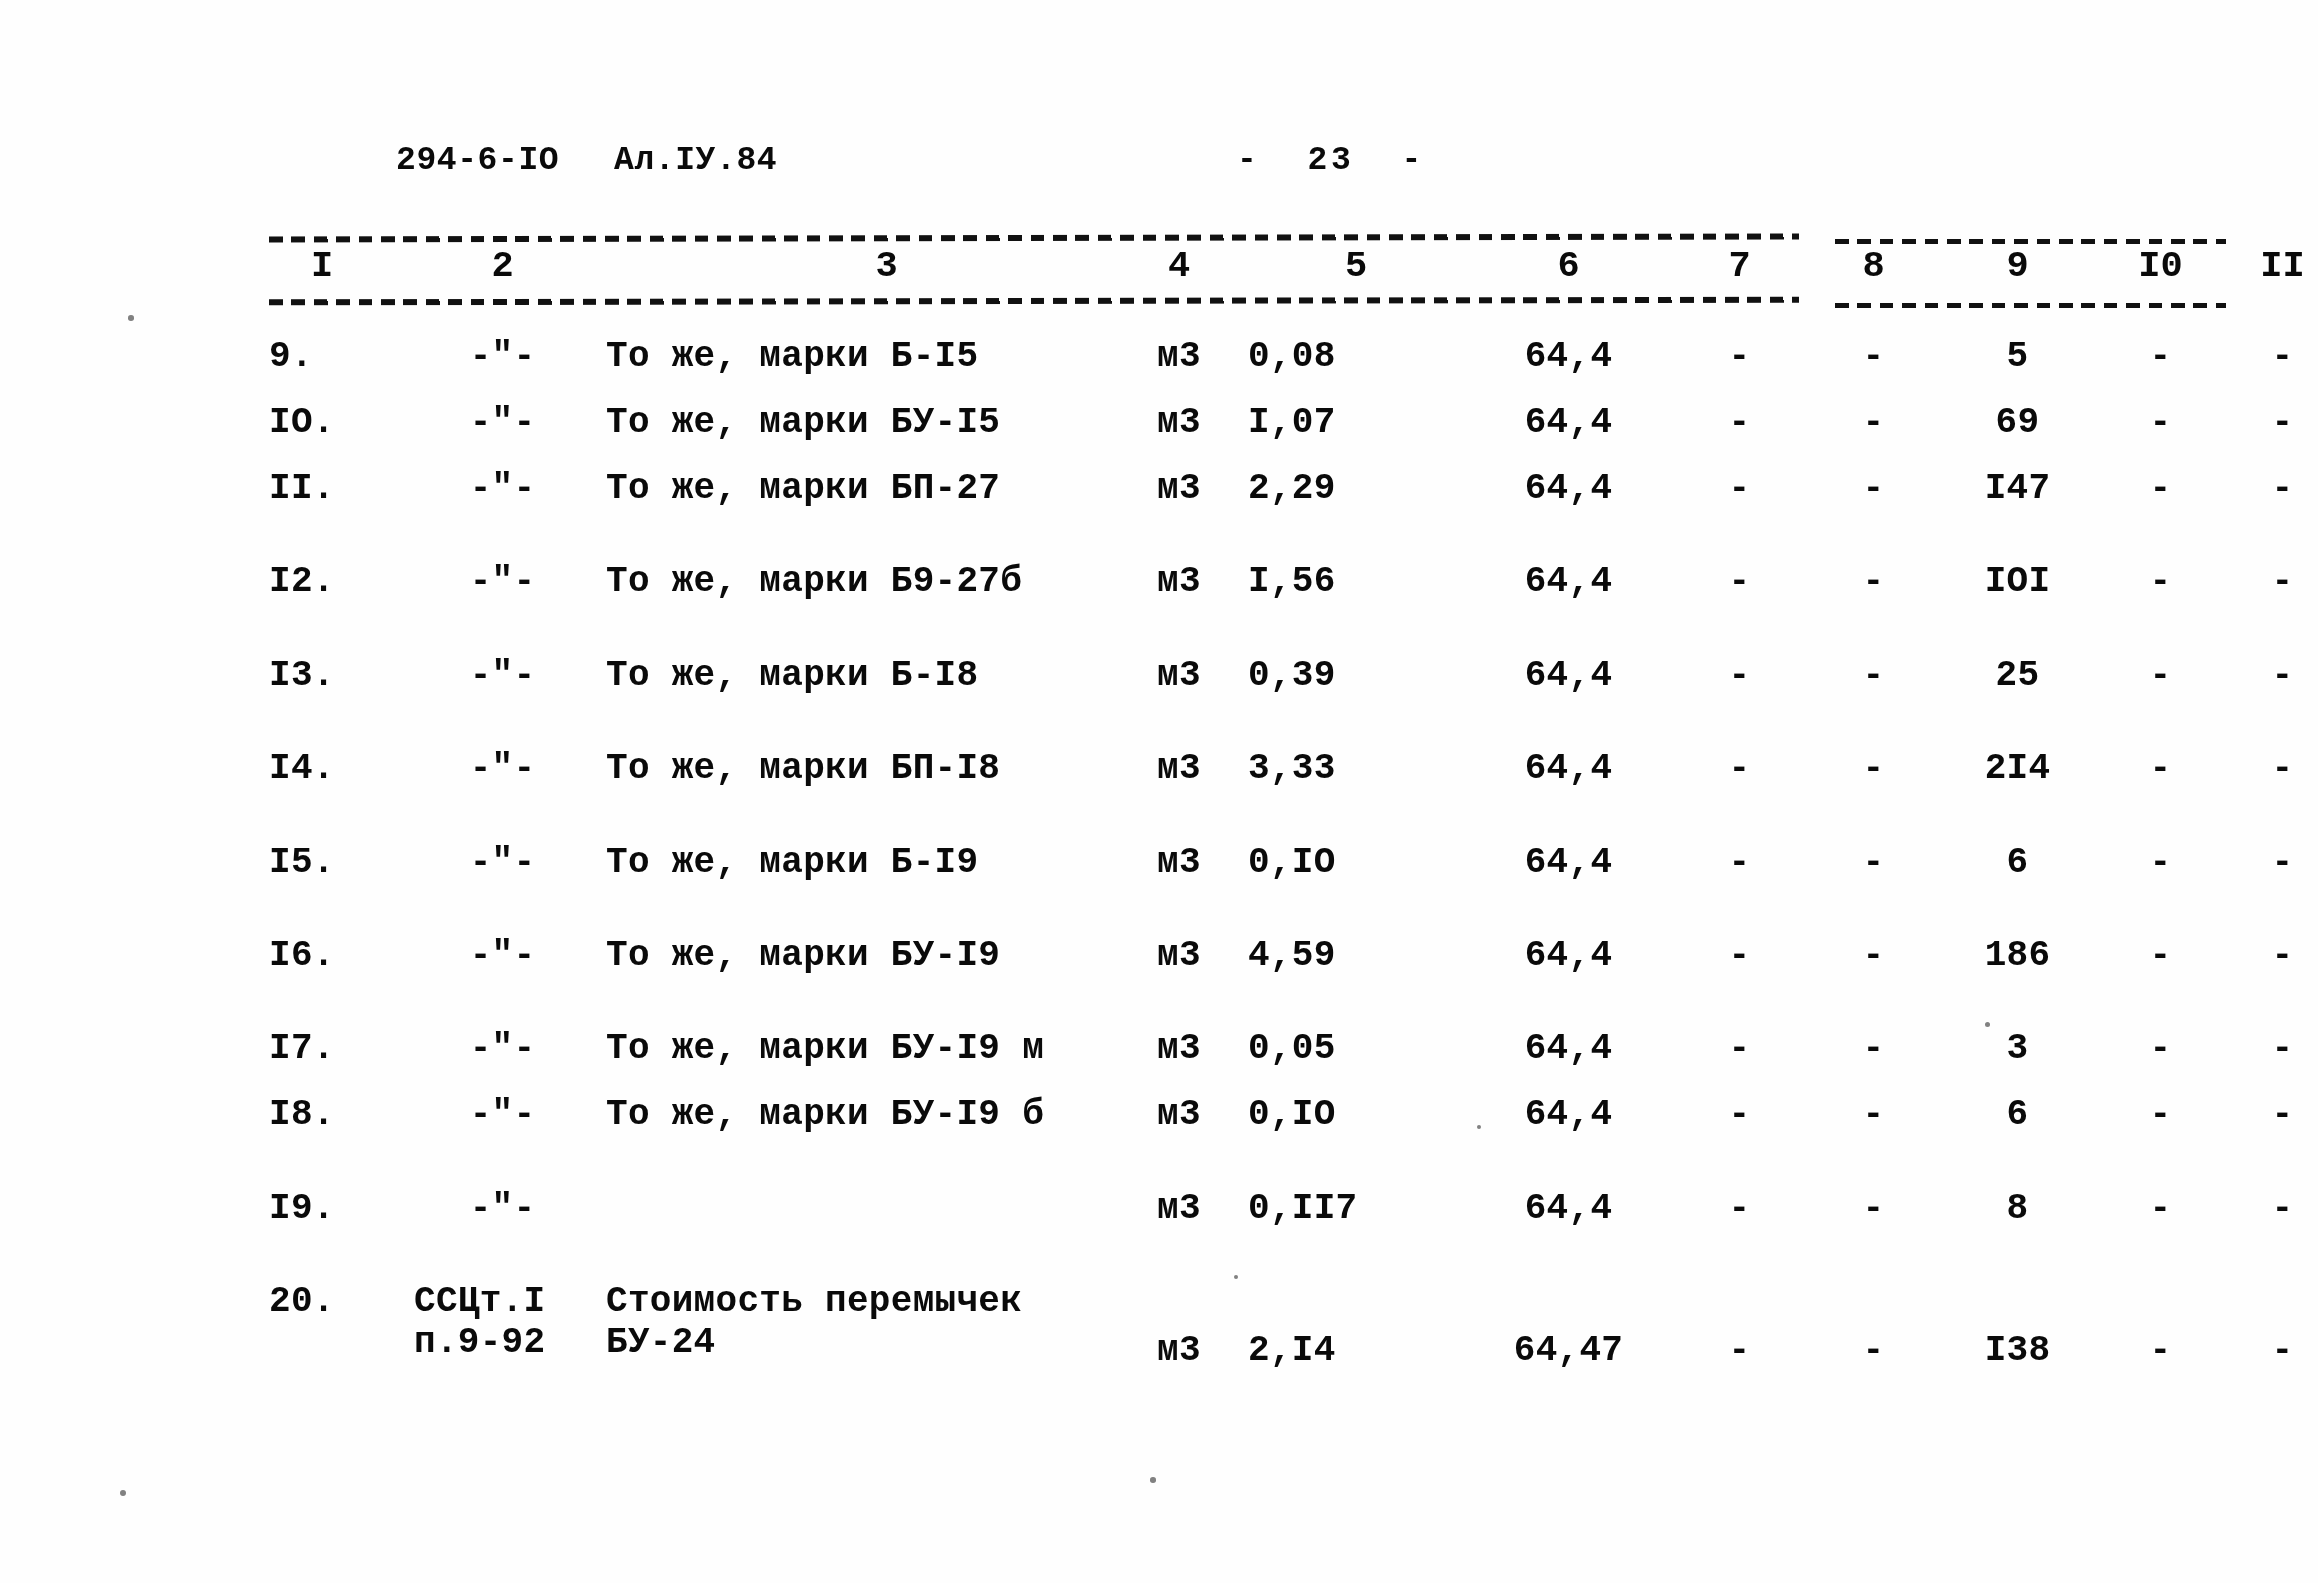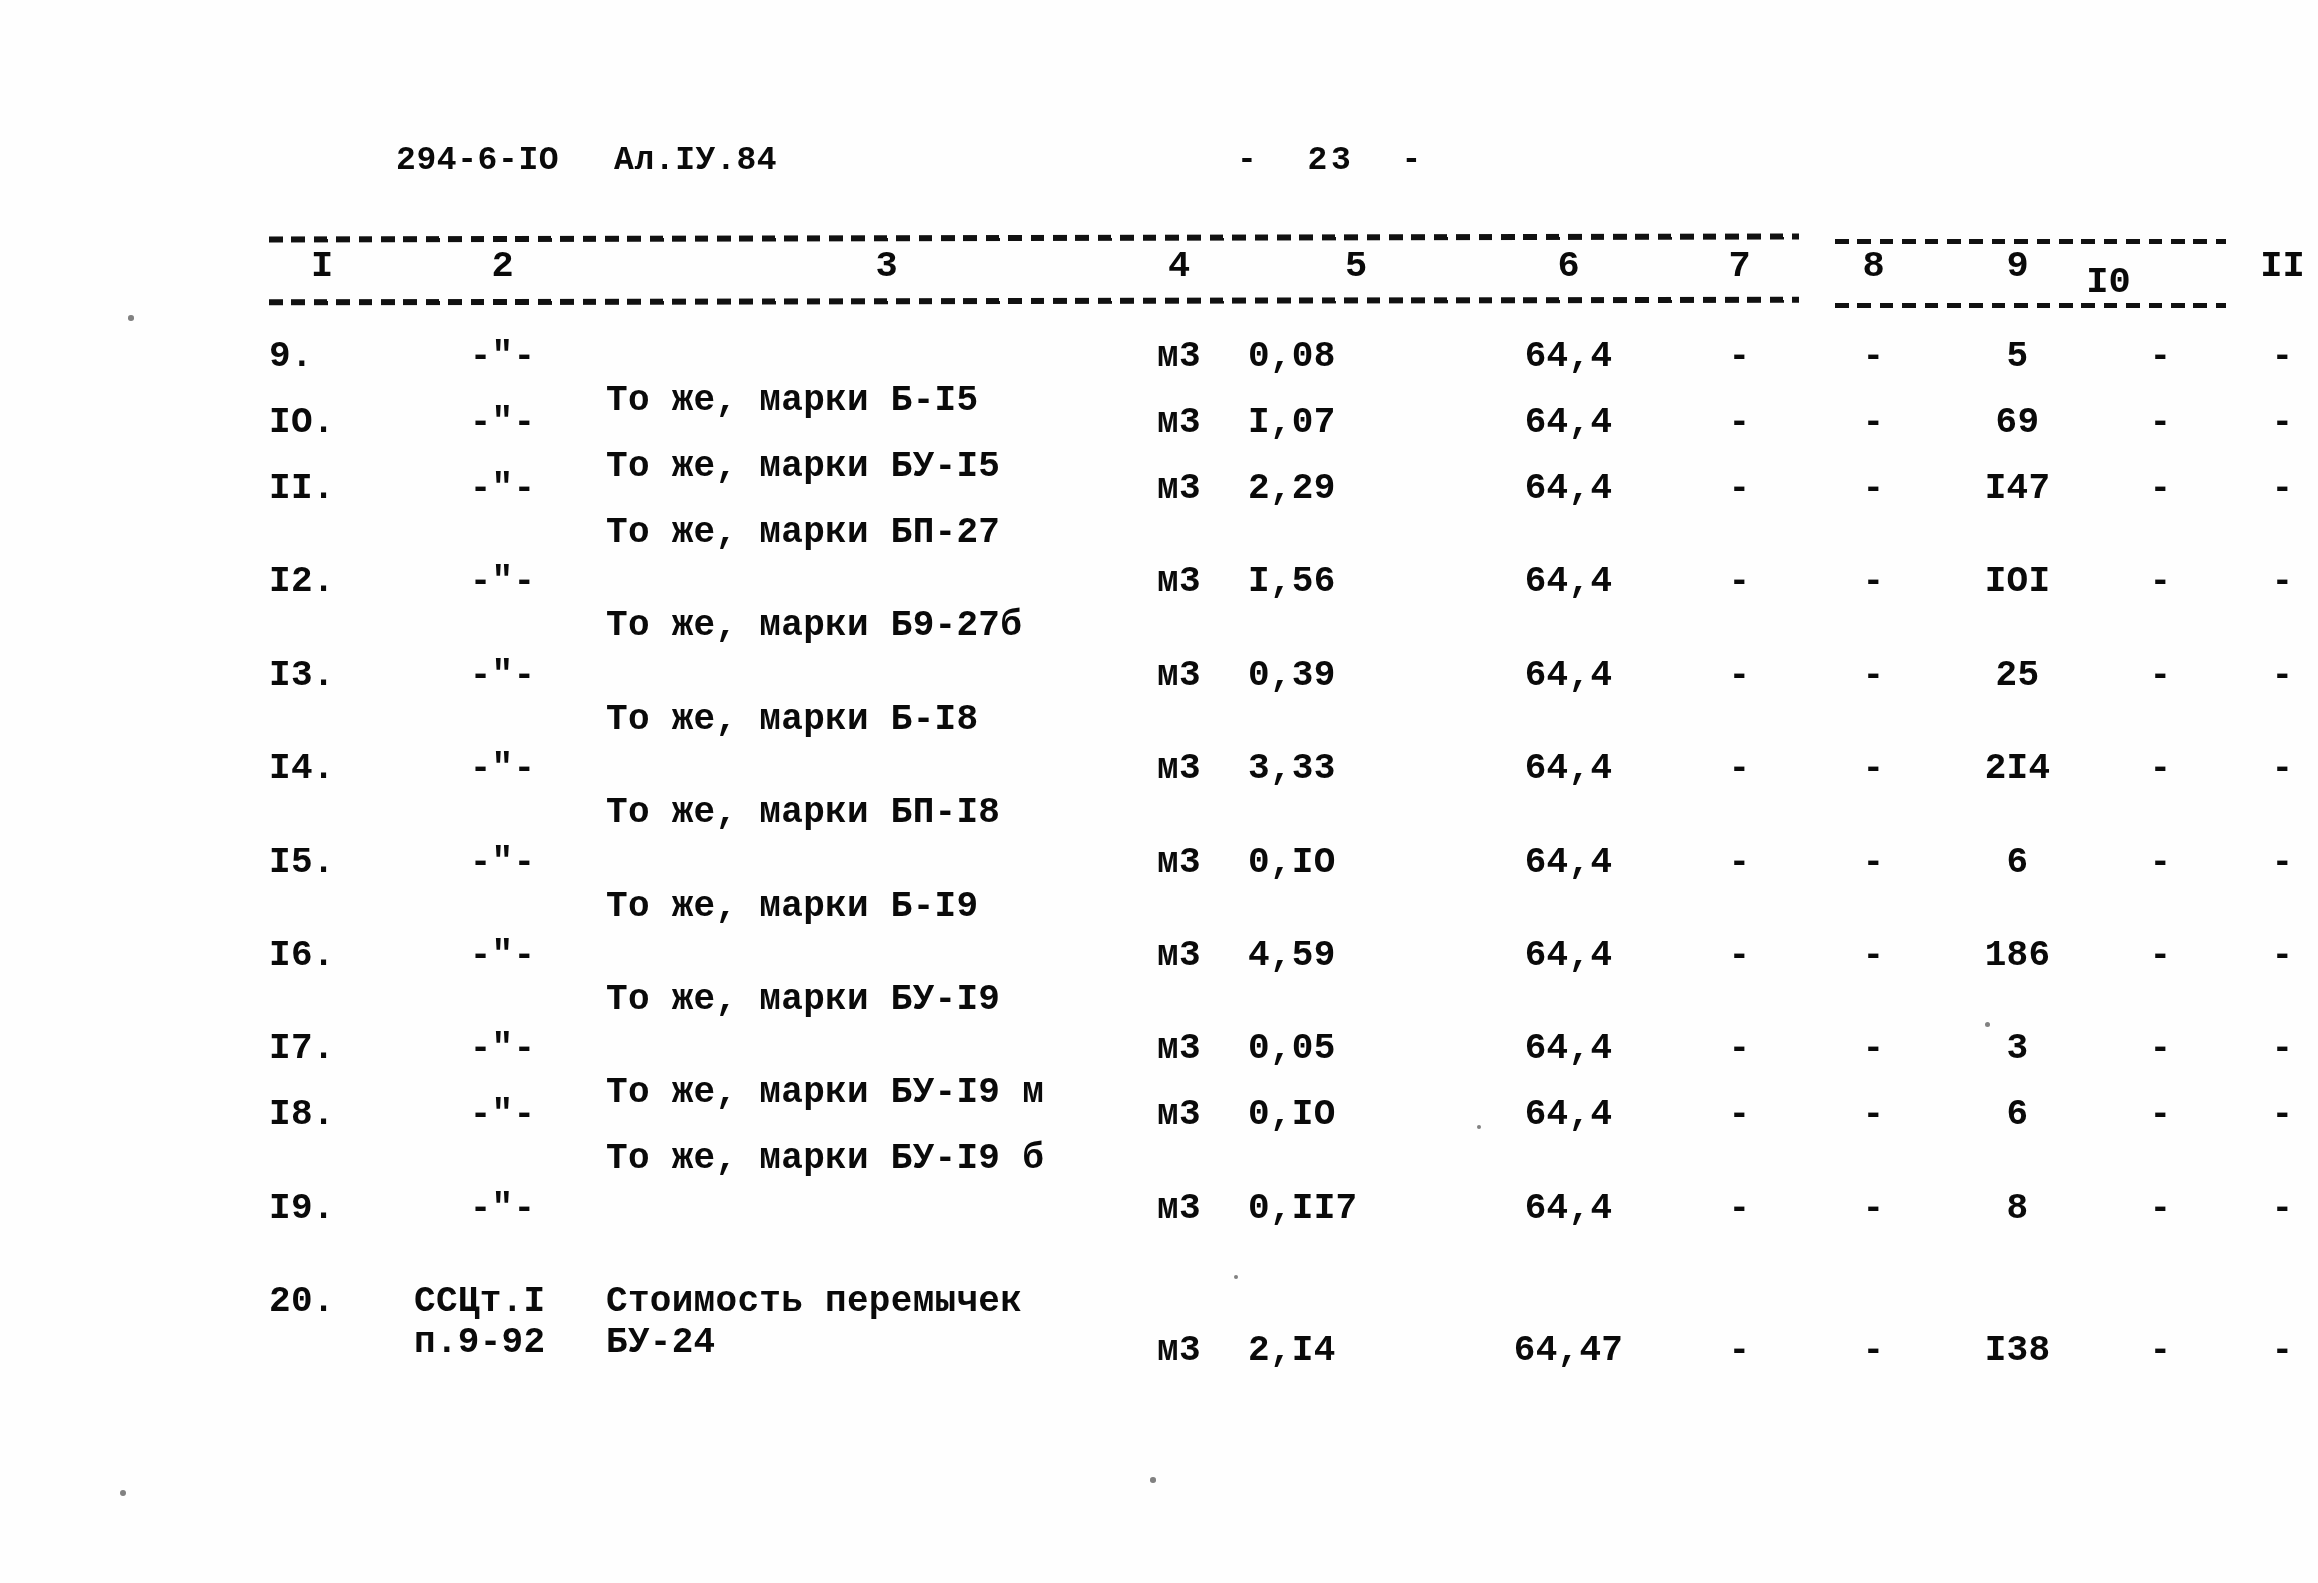--- a/index.html
+++ b/index.html
@@ -128,41 +128,41 @@
 
   .sub {
     position: absolute;
     white-space: pre;
     font-weight: 700;
   }
 
   
   .x1  { left:   0px; width: 106px; text-align: left; }
   .x2  { left: 162px; width: 143px; text-align: center; }
-  .x3  { left: 337px; width: 561px; text-align: left; margin-top: 44px; }
+  .x3  { left: 337px; width: 561px; text-align: left; }
   .x4  { left: 854px; width: 112px; text-align: center; }
   .x5  { left: 979px; width: 168px; }
   .x6  { left: 1209px; width: 181px; text-align: center; }
   .x7  { left: 1427px; width: 87px; text-align: center; }
   .x8  { left: 1561px; width: 87px; text-align: center; }
   .x9  { left: 1677px; width: 143px; text-align: center; }
   .x10 { left: 1848px; width: 87px; text-align: center; }
   .x11 { left: 1970px; width: 87px; text-align: center; }
 
   
   .h1  { left:   0px; width: 106px; }
   .h2  { left: 162px; width: 143px; }
   .h3  { left: 337px; width: 561px; }
   .h4  { left: 854px; width: 112px; }
   .h5  { left: 1003px; width: 168px; }
   .h6  { left: 1209px; width: 181px; }
   .h7  { left: 1427px; width: 87px; }
   .h8  { left: 1561px; width: 87px; }
   .h9  { left: 1677px; width: 143px; }
-  .h10 { left: 1796px; width: 87px; margin-top: 16px; }
+  .h10 { left: 1848px; width: 87px; }
   .h11 { left: 1970px; width: 87px; }
 </style>
 </head>
 <body>
 
 <div class="sheet">
 
   <div class="speck" style="left:128px;  top:315px;  width:5.6px;  height:5.6px;"></div>
   <div class="speck" style="left:120px;  top:1490px; width:6.2px; height:6.2px;"></div>
   <div class="speck" style="left:1150px; top:1477px; width:5.6px;  height:5.6px;"></div>

